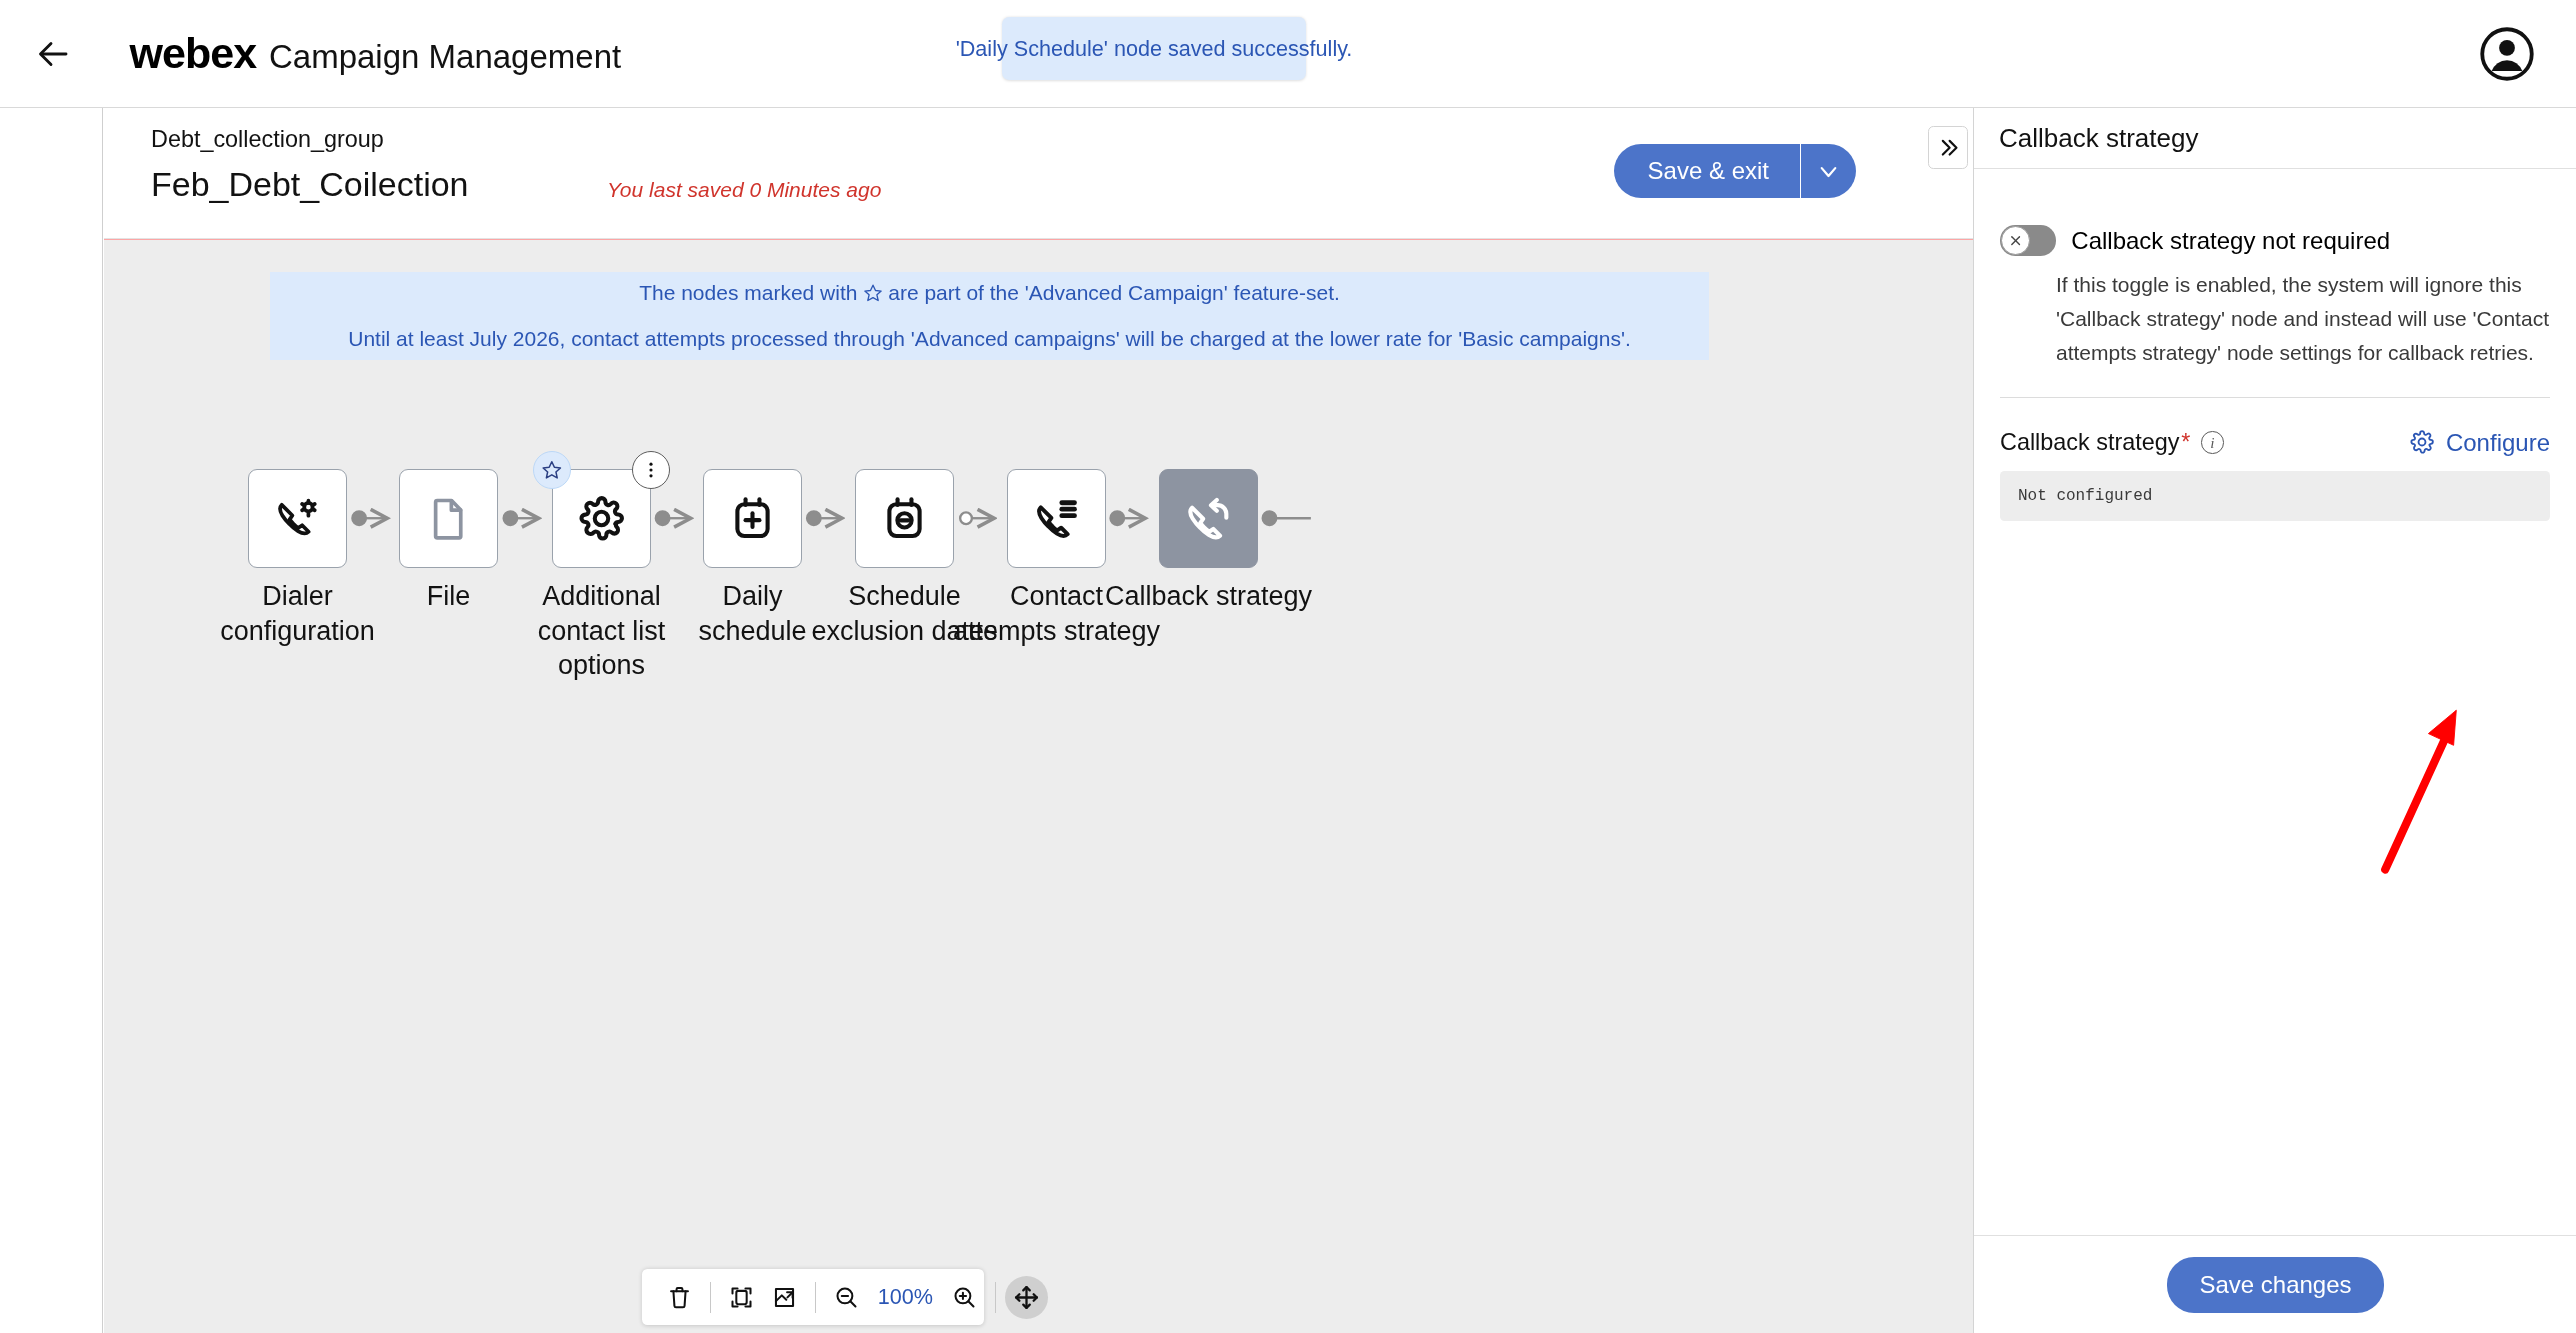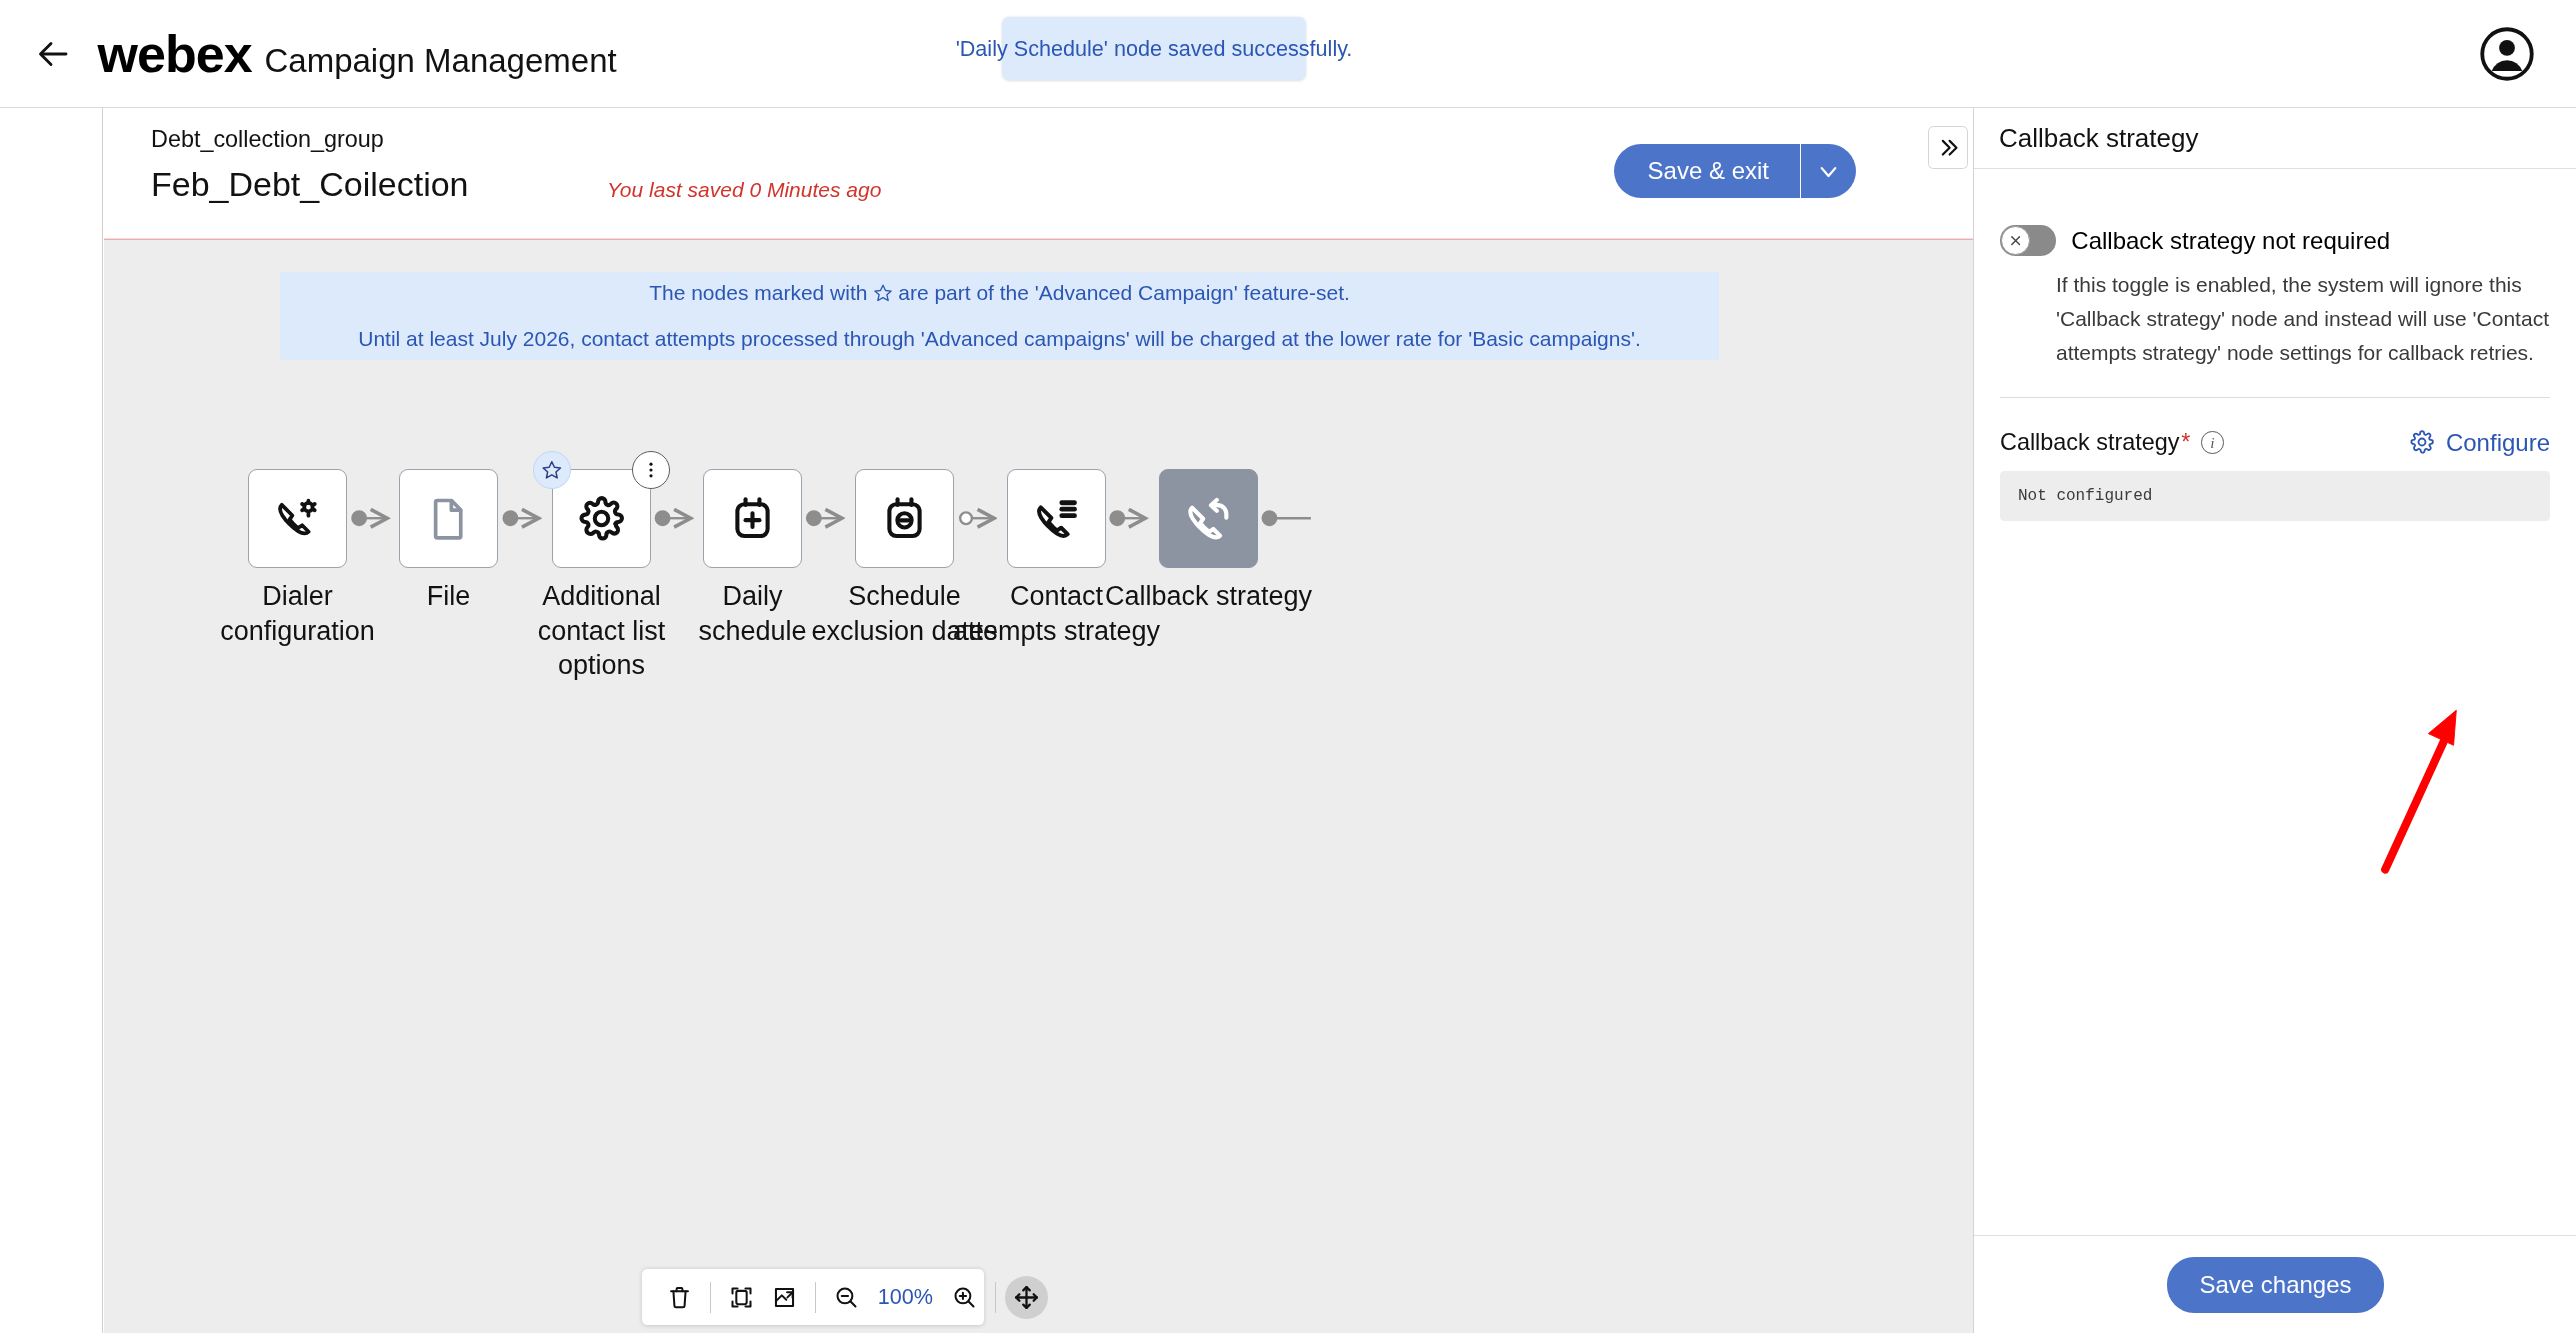--- a/index.html
+++ b/index.html
@@ -17,21 +17,21 @@
     background: #fff; border-bottom: 0.9px solid #d9d9d9;
     display: flex; align-items: center;
   }
   .back-btn {
     margin-left: 25px; width: 58px; height: 58px;
     display: flex; align-items: center; justify-content: center;
     cursor: pointer; color: #121212;
   }
   .brand { margin-left: 14.4px; display: flex; align-items: baseline; }
   .brand-webex {
-    font-size: 52px; font-weight: 700; letter-spacing: -0.9px; color: #000;
+    font-size: 43px; font-weight: 700; letter-spacing: -0.9px; color: #000; margin-left: 32px;
   }
   .brand-app { font-size: 33px; font-weight: 400; color: #121212; margin-left: 12.6px; }
   .toast {
     position: absolute; left: 1002px; top: 17px; width: 304px; height: 63px;
     background: #dceafc; color: #2b56b4; border-radius: 7.2px;
     display: flex; align-items: center; justify-content: center;
     font-size: 21.6px; white-space: nowrap;
     box-shadow: 0 0.9px 2.7px rgba(0,0,0,.13);
   }
   .avatar {
@@ -90,21 +90,21 @@
     border: 0.9px solid #d4d4d4; border-radius: 5.4px;
     display: flex; align-items: center; justify-content: center; cursor: pointer;
   }
 
   
   .canvas {
     position: absolute; left: 0; top: 132px; width: 1869px; height: 1094px;
     background: #ededed; overflow: hidden;
   }
   .info-banner {
-    position: absolute; left: 176px; top: 32px; width: 1439px; height: 88px;
+    position: absolute; left: 166px; top: 32px; width: 1439px; height: 88px;
     background: #dceafc; color: #2b56b4;
     display: flex; flex-direction: column;
     align-items: center; justify-content: center; gap: 20px;
     font-size: 21px; line-height: 1.25;
   }
   .banner-line { white-space: nowrap; display: flex; align-items: center; gap: 5.4px; }
 
   
   .flow { position: absolute; left: 0; top: 0; width: 1869px; height: 1094px; }
   .node { position: absolute; }

